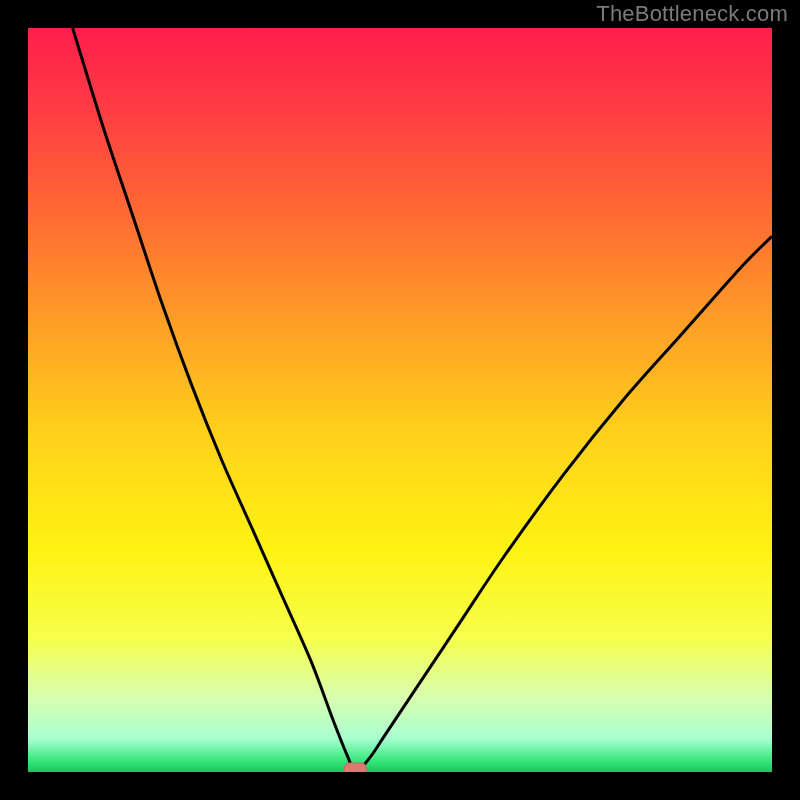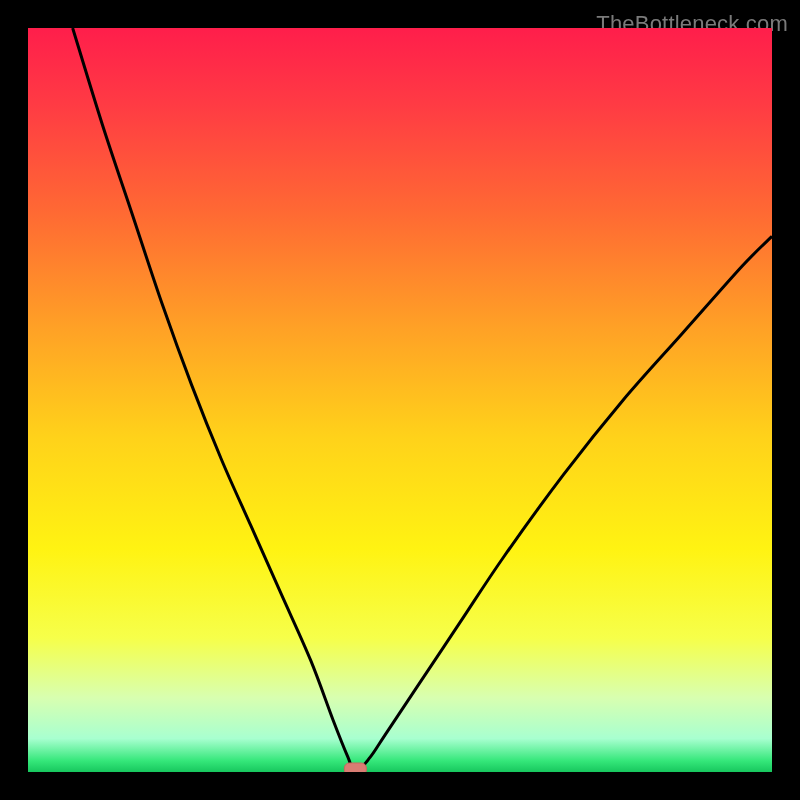--- a/index.html
+++ b/index.html
@@ -14,21 +14,21 @@
   .frame {
     position: absolute;
     left: 0;
     top: 0;
     width: 800px;
     height: 800px;
     background: #000;
   }
   .watermark {
     position: absolute;
-    top: 11px;
+    top: 1px;
     right: 12px;
     color: #7a7a7a;
     font-size: 22px;
     letter-spacing: 0.2px;
     font-weight: 400;
     user-select: none;
   }
   .plot {
     position: absolute;
     left: 28px;

